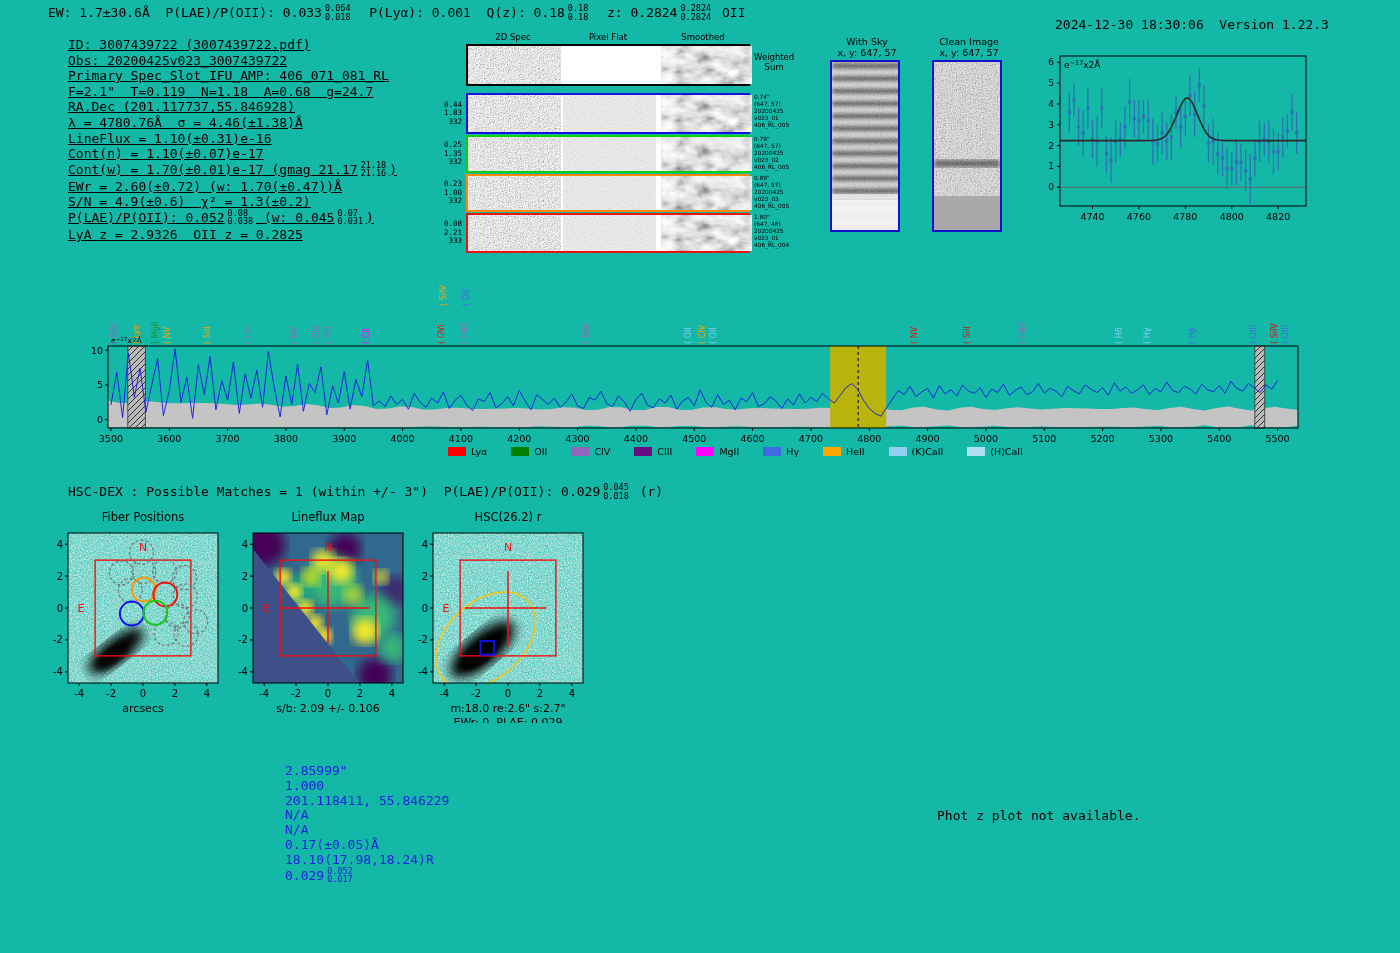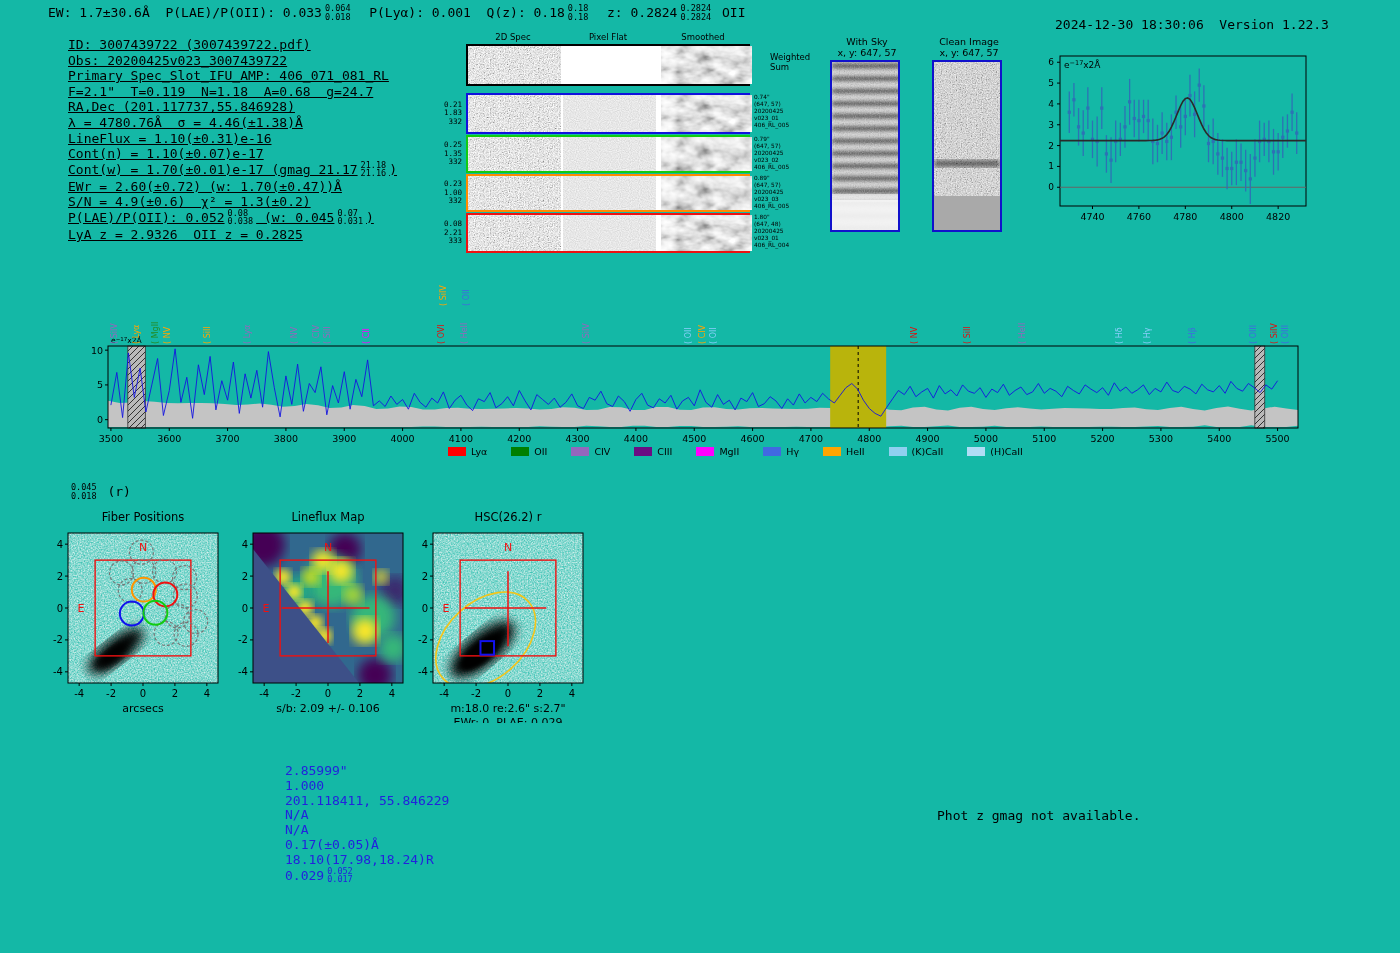--- a/index.html
+++ b/index.html
@@ -119,38 +119,38 @@
         <div class="specrow" style="left: 26px; top: 16px; width: 284px; height: 42px; border: 2px solid rgb(0, 0, 0);">
           <div class="speccell" style="left: 0px; width: 93px; background: rgb(255, 255, 255);"><svg width="93" height="42">
               <rect width="93" height="42" fill="#808080" filter="url(#fNoise)"></rect>
             </svg></div>
           <div class="speccell" style="left: 95px; width: 93px; background: rgb(255, 255, 255);"></div>
           <div class="speccell" style="left: 190px; width: 94px; background: rgb(255, 255, 255);"><svg width="94" height="42">
               <rect x="3" width="91" height="42" fill="#808080" filter="url(#fSmooth)"></rect>
               <rect x="0" width="3" height="42" fill="#fff"></rect>
             </svg></div>
         </div>
-        <div class="wsum" style="left: 330px; top: 24px;">
+        <div class="wsum" style="left: 314px; top: 24px; text-align: center;">
           <div>Weighted</div>
           <div>Sum</div>
         </div>
         <div class="specrow" style="left: 26px; top: 65px; width: 284px; height: 41px; border: 2px solid rgb(17, 17, 221);">
           <div class="speccell" style="left: 0px; width: 93px; background: rgb(255, 255, 255);"><svg width="93" height="41">
               <rect width="93" height="41" fill="#808080" filter="url(#fNoise)"></rect>
             </svg></div>
           <div class="speccell" style="left: 95px; width: 93px; background: rgb(255, 255, 255);"><svg width="93" height="41">
               <rect width="93" height="41" fill="#808080" filter="url(#fFlat)"></rect>
             </svg></div>
           <div class="speccell" style="left: 190px; width: 94px; background: rgb(255, 255, 255);"><svg width="94" height="41">
               <rect x="3" width="91" height="41" fill="#808080" filter="url(#fSmooth)"></rect>
               <rect x="0" width="3" height="41" fill="#fff"></rect>
             </svg></div>
         </div>
         <div class="rowlab mono" style="left: 0px; top: 72.5px;">
-          <div>0.21</div>
+          <div>0.44</div>
           <div>1.83</div>
           <div>332</div>
         </div>
         <div class="rowann" style="left: 314px; top: 66px;"><div>0.74"</div><div>(647, 57)</div><div>20200425</div><div>v023_01</div><div>406_RL_005</div></div>
         <div class="specrow" style="left: 26px; top: 107px; width: 284px; height: 38px; border: 2px solid rgb(17, 204, 17);">
           <div class="speccell" style="left: 0px; width: 93px; background: rgb(255, 255, 255);"><svg width="93" height="38">
               <rect width="93" height="38" fill="#808080" filter="url(#fNoise)"></rect>
             </svg></div>
           <div class="speccell" style="left: 95px; width: 93px; background: rgb(255, 255, 255);"><svg width="93" height="38">
               <rect width="93" height="38" fill="#808080" filter="url(#fFlat)"></rect>
@@ -488,21 +488,21 @@
       <div class="legend-item">
         <div class="legend-sw" style="background: rgb(143, 208, 240);"></div>
         <span>(K)CaII</span>
       </div>
       <div class="legend-item">
         <div class="legend-sw" style="background: rgb(176, 221, 245);"></div>
         <span>(H)CaII</span>
       </div>
     </div>
 
-  <div class="abs mono hdr" style="left:68px;top:484px;"><span class="stack"><span>0.045</span><span>0.018</span></span><span> (r)</span></div>
+  <div class="abs mono hdr" style="left:68px;top:484px;"><span>HSC-DEX : Possible Matches = 1 (within +/- 3")  P(LAE)/P(OII): 0.029</span><span class="stack"><span>0.045</span><span>0.018</span></span><span> (r)</span></div>
 
   <div class="abs" style="left:40px;top:508px;width:580px;height:215px;">
     <svg id="panelsSvg" width="580" height="215">
         <clipPath id="cpfiber-image">
           <rect x="28" y="25" width="150" height="150"></rect>
         </clipPath>
         <g clip-path="url(#cpfiber-image)">
           <rect x="28" y="25" width="150" height="150" fill="#d8d8d8" filter="url(#fGrainLite)"></rect>
           <ellipse cx="75.87234042553192" cy="143.08510638297872" rx="34" ry="12" transform="rotate(-38 75.87234042553192 143.08510638297872)" fill="#000" filter="url(#fBlur6)"></ellipse>
           <ellipse cx="72.68085106382979" cy="147.87234042553192" rx="18" ry="7" transform="rotate(-38 72.68085106382979 147.87234042553192)" fill="#000" filter="url(#fBlur4)"></ellipse>
@@ -648,15 +648,15 @@
       <div class="mt-value mono"><span>2.85999"</span></div>
       <div class="mt-value mono"><span>1.000</span></div>
       <div class="mt-value mono"><span>201.118411, 55.846229</span></div>
       <div class="mt-value mono"><span>N/A</span></div>
       <div class="mt-value mono"><span>N/A</span></div>
       <div class="mt-value mono"><span>0.17(±0.05)Å</span></div>
       <div class="mt-value mono"><span>18.10(17.98,18.24)R</span></div>
       <div class="mt-value mono"><span>0.029</span><span class="stack"><span>0.052</span><span>0.017</span></span></div>
     </div>
 
-  <div class="abs mono" style="left:937px;top:808px;font-size:13px;">Phot z gmag not available.</div>
+  <div class="abs mono" style="left:937px;top:808px;font-size:13px;">Phot z plot not available.</div>
 
 </div>
 
 </body></html>

